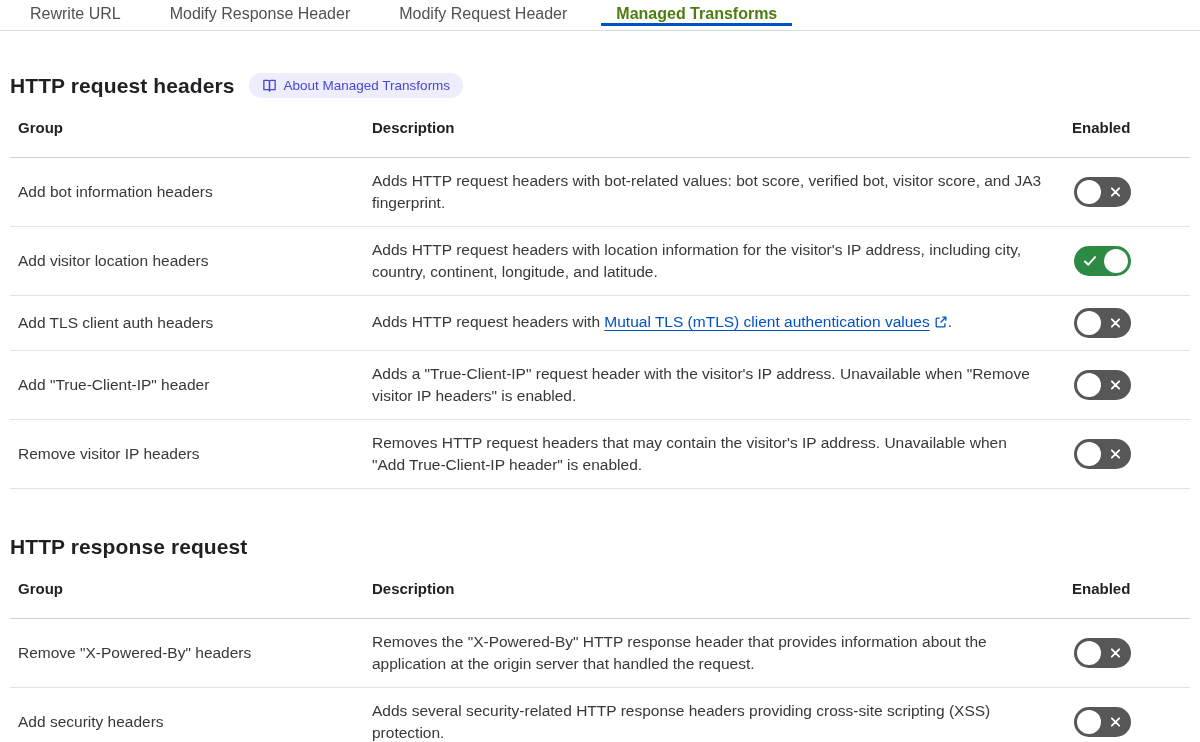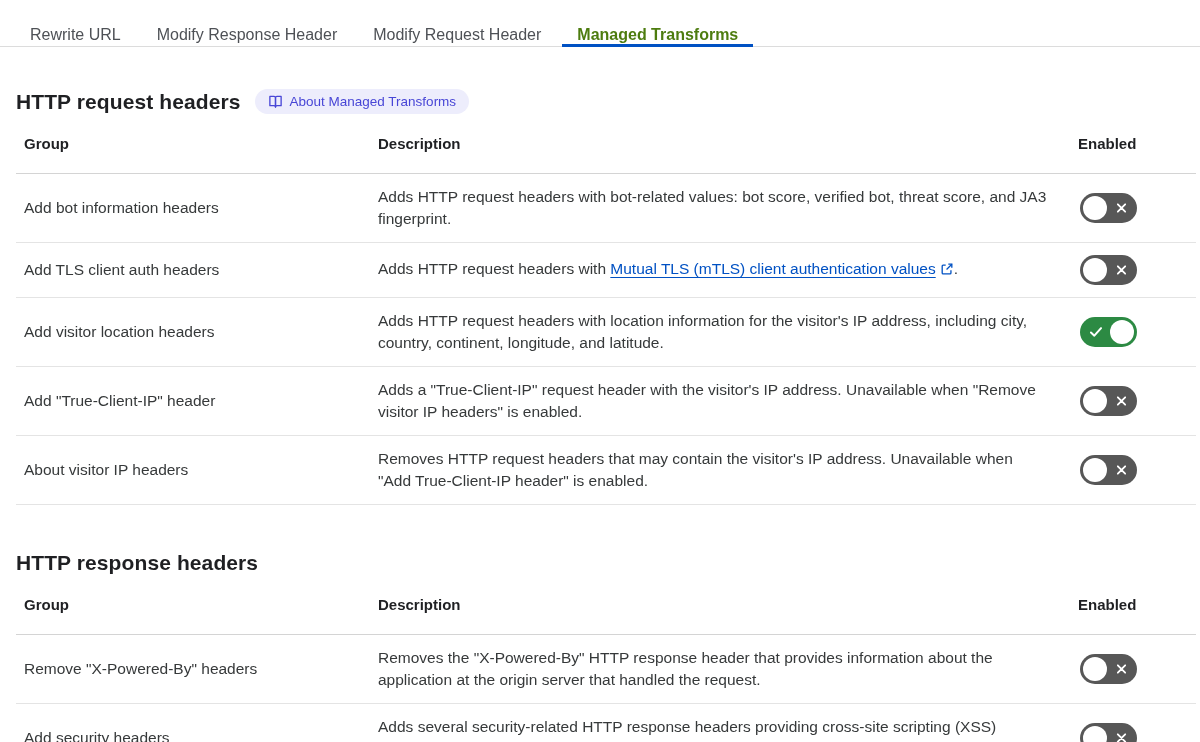--- a/index.html
+++ b/index.html
@@ -17,38 +17,38 @@
   *{box-sizing:border-box;margin:0;padding:0;}
   html,body{width:1200px;background:#fff;}
   body{
     font-family:"Liberation Sans", sans-serif;
     color:var(--text-body);
     width:1200px;height:742px;overflow:hidden;
   }
 
   
   .tabs{
-    display:flex;align-items:flex-end;gap:6px;
-    padding:0 0 0 15px;height:47px;
+    display:flex;align-items:center;gap:19px;
+    padding:0 0 0 15px;height:31px;
     border-bottom:1px solid #dcdcdc;
   }
   .tab{
     background:none;border:none;cursor:pointer;
     font-family:inherit;font-size:16px;color:#4e5156;
     padding:0 15px;display:flex;align-items:center;
     border-bottom:3px solid transparent;margin-bottom:-1px;
     white-space:nowrap;
   }
   .tab.active{
     color:#4d7c0f;font-weight:700;
     border-bottom-color:var(--accent-blue);
   }
 
   
-  .section{margin-top:42px;margin-left:6px;}
+  .section{margin-top:42px;}
   .section + .section{margin-top:46px;}
   .section-head{
     display:flex;align-items:center;gap:14px;
     padding:0 10px;
   }
   .section-title{
     font-size:21px;font-weight:700;color:#1f2023;letter-spacing:.1px;
   }
   .badge{
     display:inline-flex;align-items:center;gap:7px;
@@ -137,28 +137,41 @@
     <thead>
       <tr>
         <th class="first">Group</th>
         <th>Description</th>
         <th>Enabled</th>
       </tr>
     </thead>
     <tbody>
       <tr>
         <td class="group">Add bot information headers</td>
-        <td class="desc">Adds HTTP request headers with bot-related values: bot score, verified bot, threat score, and JA3 fingerprint.</td>
-        <td class="toggle-cell">
-          <button class="toggle off" role="switch" aria-checked="false">
-            <span class="knob"></span>
-            <svg class="icon-x" width="11" height="11" viewBox="0 0 12 12">
-                <path d="M2 2 L10 10 M10 2 L2 10" stroke="#fff" stroke-width="2" stroke-linecap="round"></path>
-              </svg>
-
+        <td class="desc">Adds HTTP request headers with bot-related values: bot score, verified bot, visitor score, and JA3 fingerprint.</td>
+        <td class="toggle-cell">
+          <button class="toggle off" role="switch" aria-checked="false">
+            <span class="knob"></span>
+            <svg class="icon-x" width="11" height="11" viewBox="0 0 12 12">
+                <path d="M2 2 L10 10 M10 2 L2 10" stroke="#fff" stroke-width="2" stroke-linecap="round"></path>
+              </svg>
+
+          </button>
+        </td>
+      </tr>
+      <tr>
+        <td class="group">Add visitor location headers</td>
+        <td class="desc">Adds HTTP request headers with location information for the visitor's IP address, including city, country, continent, longitude, and latitude.</td>
+        <td class="toggle-cell">
+          <button class="toggle on" role="switch" aria-checked="true">
+            <span class="knob"></span>
+
+            <svg class="icon-check" width="14" height="11" viewBox="0 0 14 12">
+                <path d="M1.5 6.5 L5.2 10 L12.5 1.8" stroke="#fff" stroke-width="2.2" fill="none" stroke-linecap="round" stroke-linejoin="round"></path>
+              </svg>
           </button>
         </td>
       </tr>
       <tr>
         <td class="group">Add TLS client auth headers</td>
         <td class="desc">
           <span>Adds HTTP request headers with </span><a class="desc-link">Mutual TLS (mTLS) client authentication values</a><span class="ext-icon"><svg width="14" height="14" viewBox="0 0 16 16" fill="none" stroke="currentColor" stroke-width="1.5">
                 <path d="M6.5 3.5h-3c-.55 0-1 .45-1 1v8c0 .55.45 1 1 1h8c.55 0 1-.45 1-1v-3"></path>
                 <path d="M9.5 2.5h4v4"></path>
                 <path d="M13.5 2.5L7.5 8.5"></path>
@@ -168,65 +181,52 @@
           <button class="toggle off" role="switch" aria-checked="false">
             <span class="knob"></span>
             <svg class="icon-x" width="11" height="11" viewBox="0 0 12 12">
                 <path d="M2 2 L10 10 M10 2 L2 10" stroke="#fff" stroke-width="2" stroke-linecap="round"></path>
               </svg>
 
           </button>
         </td>
       </tr>
       <tr>
-        <td class="group">Add visitor location headers</td>
-        <td class="desc">Adds HTTP request headers with location information for the visitor's IP address, including city, country, continent, longitude, and latitude.</td>
-        <td class="toggle-cell">
-          <button class="toggle on" role="switch" aria-checked="true">
-            <span class="knob"></span>
-
-            <svg class="icon-check" width="14" height="11" viewBox="0 0 14 12">
-                <path d="M1.5 6.5 L5.2 10 L12.5 1.8" stroke="#fff" stroke-width="2.2" fill="none" stroke-linecap="round" stroke-linejoin="round"></path>
-              </svg>
-          </button>
-        </td>
-      </tr>
-      <tr>
         <td class="group">Add "True-Client-IP" header</td>
         <td class="desc">Adds a "True-Client-IP" request header with the visitor's IP address. Unavailable when "Remove visitor IP headers" is enabled.</td>
         <td class="toggle-cell">
           <button class="toggle off" role="switch" aria-checked="false">
             <span class="knob"></span>
             <svg class="icon-x" width="11" height="11" viewBox="0 0 12 12">
                 <path d="M2 2 L10 10 M10 2 L2 10" stroke="#fff" stroke-width="2" stroke-linecap="round"></path>
               </svg>
 
           </button>
         </td>
       </tr>
       <tr>
-        <td class="group">About visitor IP headers</td>
+        <td class="group">Remove visitor IP headers</td>
         <td class="desc">Removes HTTP request headers that may contain the visitor's IP address. Unavailable when "Add True-Client-IP header" is enabled.</td>
         <td class="toggle-cell">
           <button class="toggle off" role="switch" aria-checked="false">
             <span class="knob"></span>
             <svg class="icon-x" width="11" height="11" viewBox="0 0 12 12">
                 <path d="M2 2 L10 10 M10 2 L2 10" stroke="#fff" stroke-width="2" stroke-linecap="round"></path>
               </svg>
 
           </button>
         </td>
       </tr>
     </tbody>
   </table>
 </section>
 
 <section class="section">
   <div class="section-head">
-    <h2 class="section-title">HTTP response headers</h2>
+    <h2 class="section-title">HTTP response request</h2>
   </div>
 
   <table class="grid">
     <colgroup>
         <col class="c-group">
         <col class="c-desc">
         <col>
       </colgroup>
     <thead>
       <tr>

